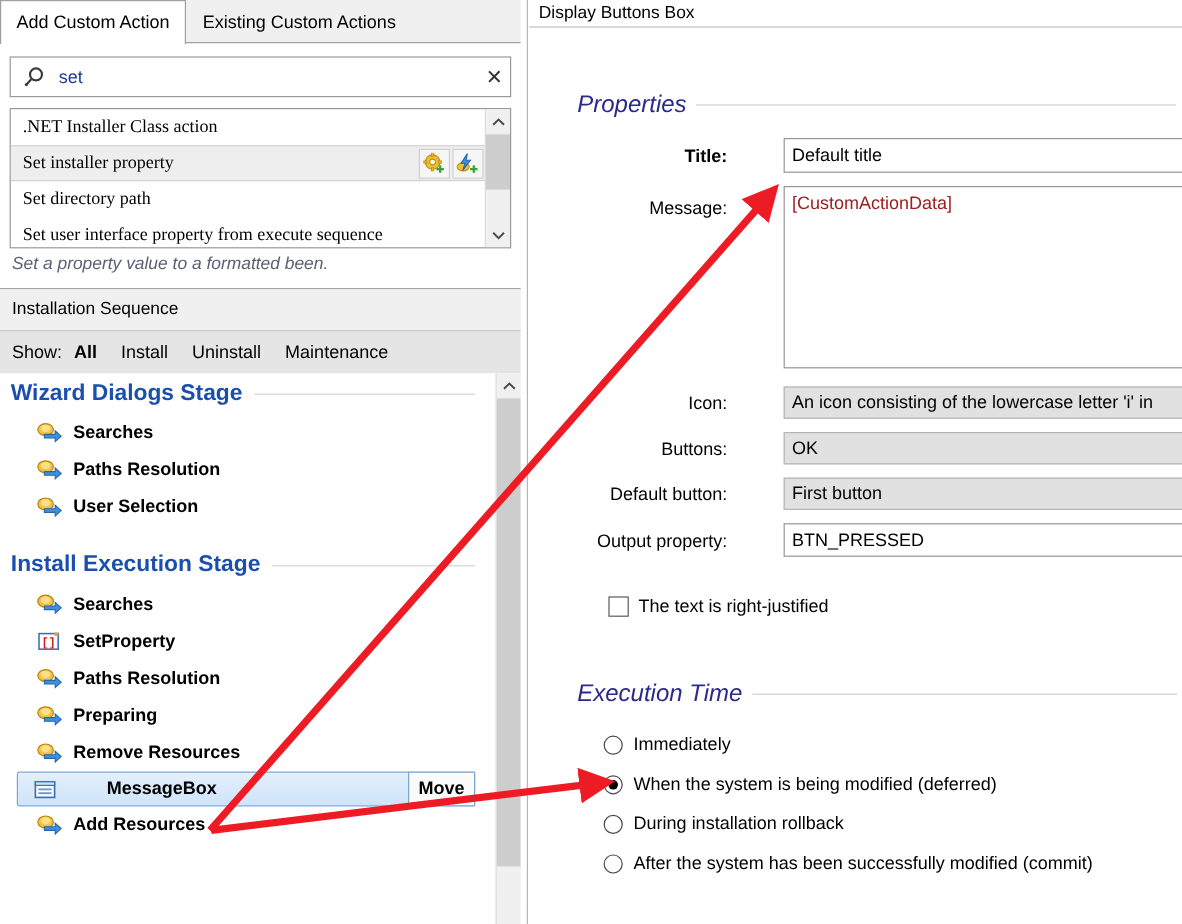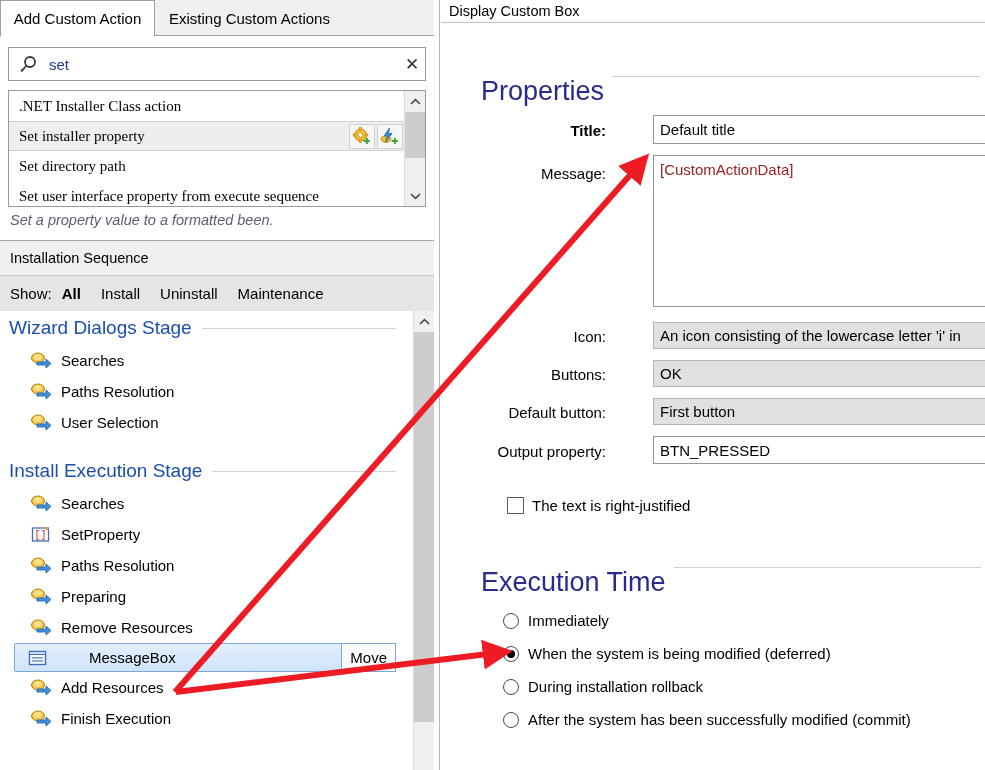--- a/index.html
+++ b/index.html
@@ -127,21 +127,21 @@
     font-size: 15px; color: #000;
   }
   #show-label { margin-right: 10px; }
   .show-opt { margin-right: 20px; cursor: pointer; white-space: nowrap; }
   .show-opt.active { font-weight: bold; }
 
   #seq-list-wrap {
     position: absolute; left: 0; top: 70px; width: 434px; height: 460px;
     overflow: hidden; background: #fff;
   }
-  #seq-list { position: absolute; left: 0; top: 0; width: 410px; height: 460px; }
+  #seq-list { position: absolute; left: 0; top: 0; width: 410px; height: 460px; font-weight: bold; }
 
   .stage-header {
     display: flex; align-items: center;
     color: #1b4fae; font-size: 19px; padding-left: 9px;
     height: 34px; white-space: nowrap;
   }
   .stage-header .rule { flex: 1 1 auto; height: 1px; background: #d4d4d4; margin-left: 10px; margin-right: 14px; }
 
   .seq-item {
     position: relative;
@@ -178,22 +178,22 @@
   }
   #rp-title {
     position: absolute; left: 0; top: 0; width: 544px; height: 23px;
     border-bottom: 1px solid #c2c2c2;
     display: flex; align-items: center; padding-left: 8px;
     font-size: 14.5px; color: #000;
   }
   #rp-body { position: absolute; left: 0; top: 24px; width: 544px; height: 746px; }
 
   .section-header {
-    position: absolute; display: flex; align-items: flex-start;
-    color: #2a2a8c; font-size: 27px; white-space: nowrap;
+    position: absolute; display: flex; align-items: center;
+    color: #2a2a8c; font-size: 20px; white-space: nowrap; font-style: italic;
   }
   .section-header .rule { height: 1px; background: #cfcfcf; margin-left: 8px; }
 
   .field-label {
     position: absolute; font-size: 15px; color: #000; text-align: right;
     white-space: nowrap;
   }
   .field-input {
     position: absolute; border: 1px solid #969696; background: #ffffff;
     font-family: "Liberation Sans", sans-serif; font-size: 15px; color: #000;
@@ -417,28 +417,20 @@
               <span class="move-btn">Move</span>
             </div>
             <div class="seq-item">
               <span class="icon"><svg width="22" height="20" viewBox="0 0 22 20">
                   <ellipse cx="8" cy="7" rx="6.5" ry="5" fill="#f2c14a" stroke="#b8860b" stroke-width="1"></ellipse>
                   <ellipse cx="8" cy="6" rx="4" ry="3" fill="#fbe08a"></ellipse>
                   <path d="M7 11 L16 11 L16 8 L21 12.5 L16 17 L16 14 L7 14 Z" fill="#3f8fe0" stroke="#2767a8" stroke-width="0.9"></path>
                 </svg></span>
               <span>Add Resources</span>
             </div>
-            <div class="seq-item">
-              <span class="icon"><svg width="22" height="20" viewBox="0 0 22 20">
-                  <ellipse cx="8" cy="7" rx="6.5" ry="5" fill="#f2c14a" stroke="#b8860b" stroke-width="1"></ellipse>
-                  <ellipse cx="8" cy="6" rx="4" ry="3" fill="#fbe08a"></ellipse>
-                  <path d="M7 11 L16 11 L16 8 L21 12.5 L16 17 L16 14 L7 14 Z" fill="#3f8fe0" stroke="#2767a8" stroke-width="0.9"></path>
-                </svg></span>
-              <span>Finish Execution</span>
-            </div>
           </div>
         <div class="vscroll" style="top:0;height:460px;">
           <div class="vscroll-btn">
             <svg width="11" height="8" viewBox="0 0 11 8">
                 <polyline points="1,6 5.5,1.6 10,6" fill="none" stroke="#4a4a4a" stroke-width="1.6"></polyline>
               </svg>
           </div>
           <div class="vscroll-track">
             <div class="vscroll-thumb" style="top:0; height:390px;"></div>
           </div>
@@ -448,21 +440,21 @@
               </svg>
           </div>
         </div>
       </div>
     </div>
   </div>
 
   <div id="divider"></div>
 
   <div id="right-panel">
-    <div id="rp-title">Display Custom Box</div>
+    <div id="rp-title">Display Buttons Box</div>
 
     <div id="rp-body">
 
       <div class="section-header" style="left:40px; top:52px; width:500px;">
         <span>Properties</span>
         <span class="rule" style="width:400px;"></span>
       </div>
 
       <div class="field-label" style="left:20px; top:98px; width:145px;font-weight:bold;">Title:</div>
       <input class="field-input" style="left: 212px; top: 91px; width: 340px; height: 29px;" type="text" value="Default title">

